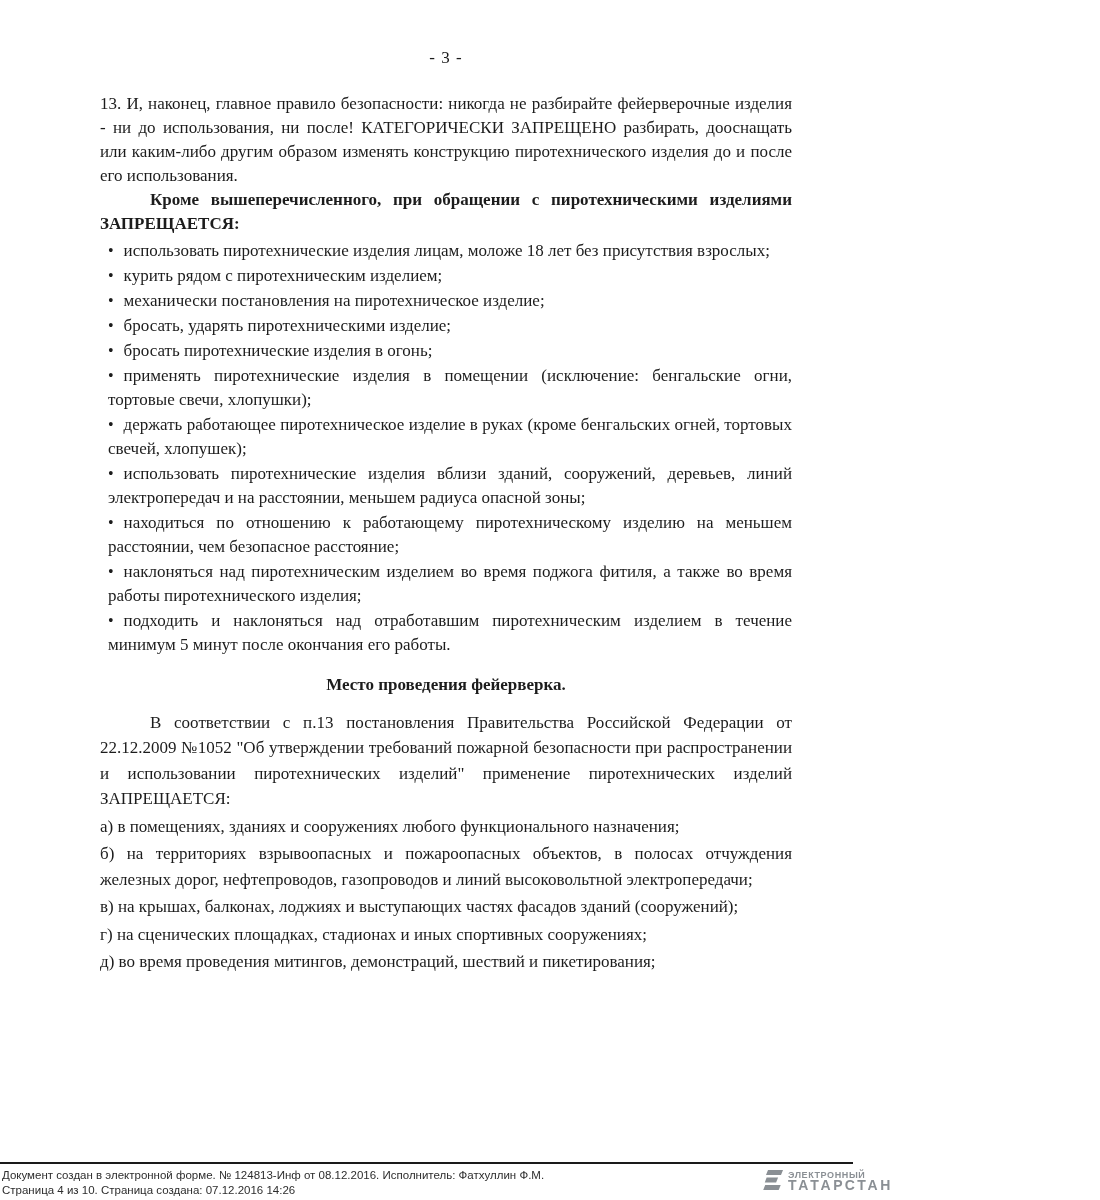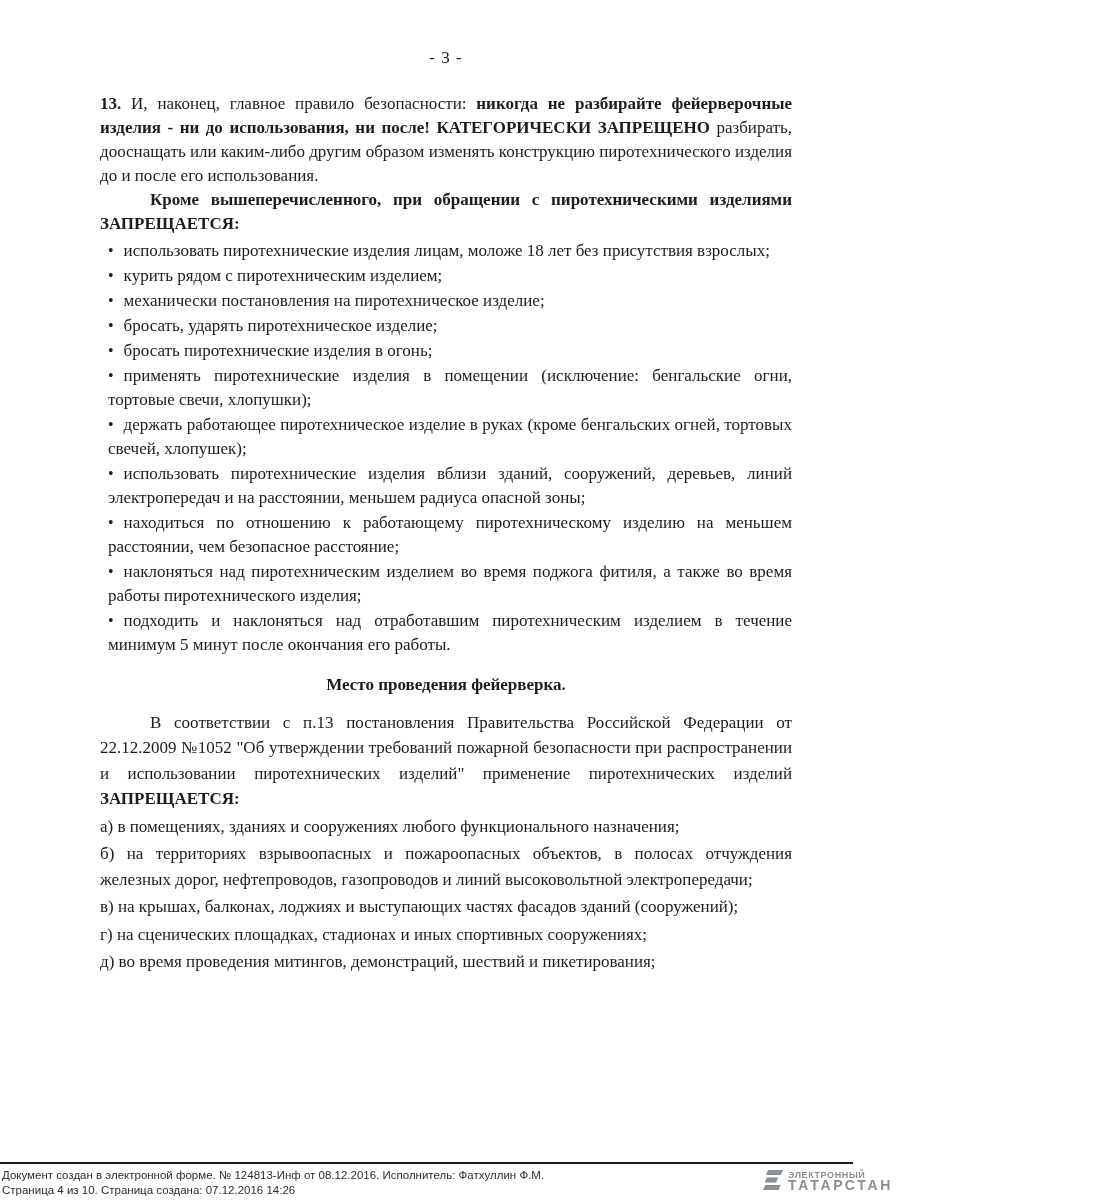--- a/index.html
+++ b/index.html
@@ -23,21 +23,21 @@
     font-size: 17px;
     line-height: 24px;
     text-align: justify;
   }
   .page-number {
     text-align: center;
     margin: 46px 0 22px 0;
     letter-spacing: 1px;
   }
   p { margin: 0; }
-  b { font-weight: bold; }
+  b { font-weight: normal; }
   .para-indent { text-indent: 50px; }
   .prohibition-heading {
     font-weight: bold;
     text-indent: 50px;
   }
   .bullet-list { margin: 3px 0 0 8px; }
   .bullet-item { margin: 1px 0 0 0; }
   .bullet-item .marker {
     padding-right: 10px;
     font-size: 16px;
@@ -107,21 +107,21 @@
   <p class="prohibition-heading">Кроме вышеперечисленного, при обращении с пиротехническими изделиями ЗАПРЕЩАЕТСЯ:</p>
 
   <div class="bullet-list">
 
       <p class="bullet-item"><span class="marker">•</span><span class="bullet-text">использовать пиротехнические изделия лицам, моложе 18 лет без присутствия взрослых;</span></p>
 
       <p class="bullet-item"><span class="marker">•</span><span class="bullet-text">курить рядом с пиротехническим изделием;</span></p>
 
       <p class="bullet-item"><span class="marker">•</span><span class="bullet-text">механически постановления на пиротехническое изделие;</span></p>
 
-      <p class="bullet-item"><span class="marker">•</span><span class="bullet-text">бросать, ударять пиротехническое изделие;</span></p>
+      <p class="bullet-item"><span class="marker">•</span><span class="bullet-text">бросать, ударять пиротехническими изделие;</span></p>
 
       <p class="bullet-item"><span class="marker">•</span><span class="bullet-text">бросать пиротехнические изделия в огонь;</span></p>
 
       <p class="bullet-item"><span class="marker">•</span><span class="bullet-text">применять пиротехнические изделия в помещении (исключение: бенгальские огни, тортовые свечи, хлопушки);</span></p>
 
       <p class="bullet-item"><span class="marker">•</span><span class="bullet-text">держать работающее пиротехническое изделие в руках (кроме бенгальских огней, тортовых свечей, хлопушек);</span></p>
 
       <p class="bullet-item"><span class="marker">•</span><span class="bullet-text">использовать пиротехнические изделия вблизи зданий, сооружений, деревьев, линий электропередач и на расстоянии, меньшем радиуса опасной зоны;</span></p>
 
       <p class="bullet-item"><span class="marker">•</span><span class="bullet-text">находиться по отношению к работающему пиротехническому изделию на меньшем расстоянии, чем безопасное расстояние;</span></p>

